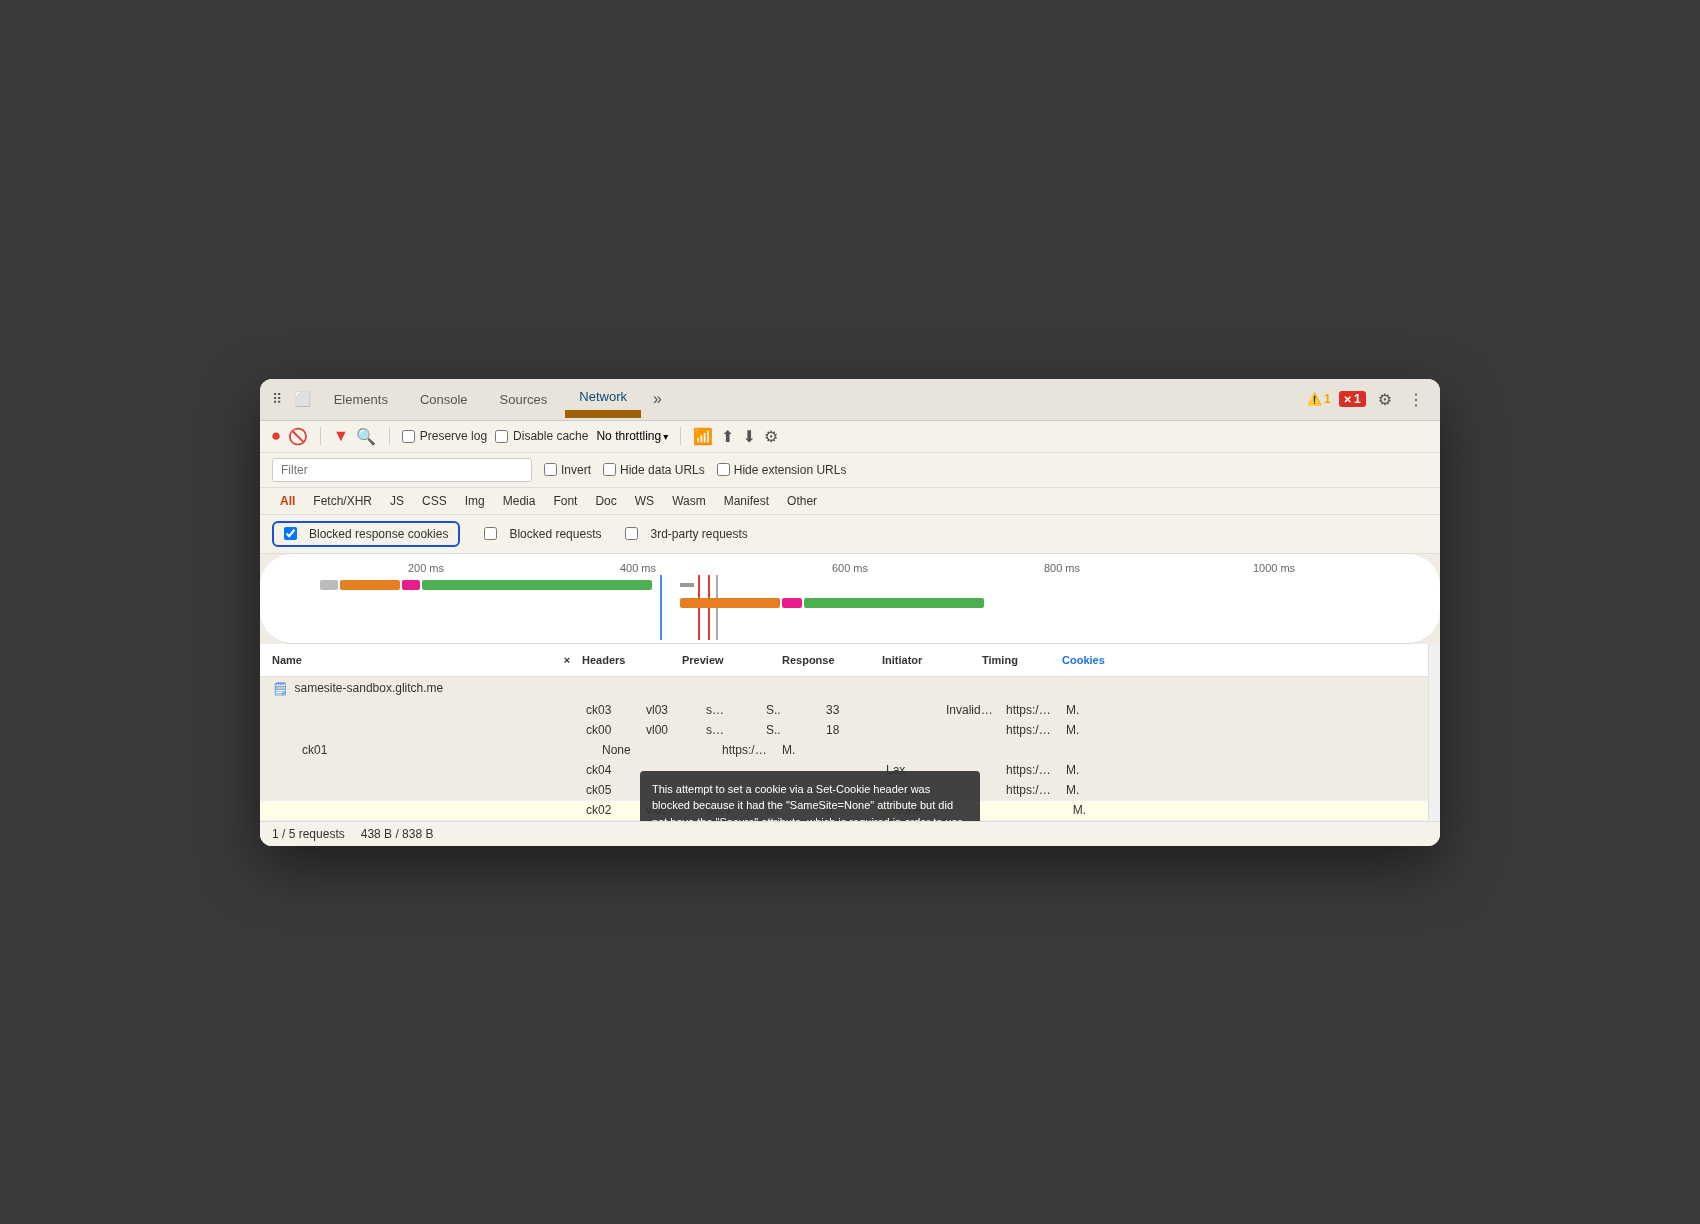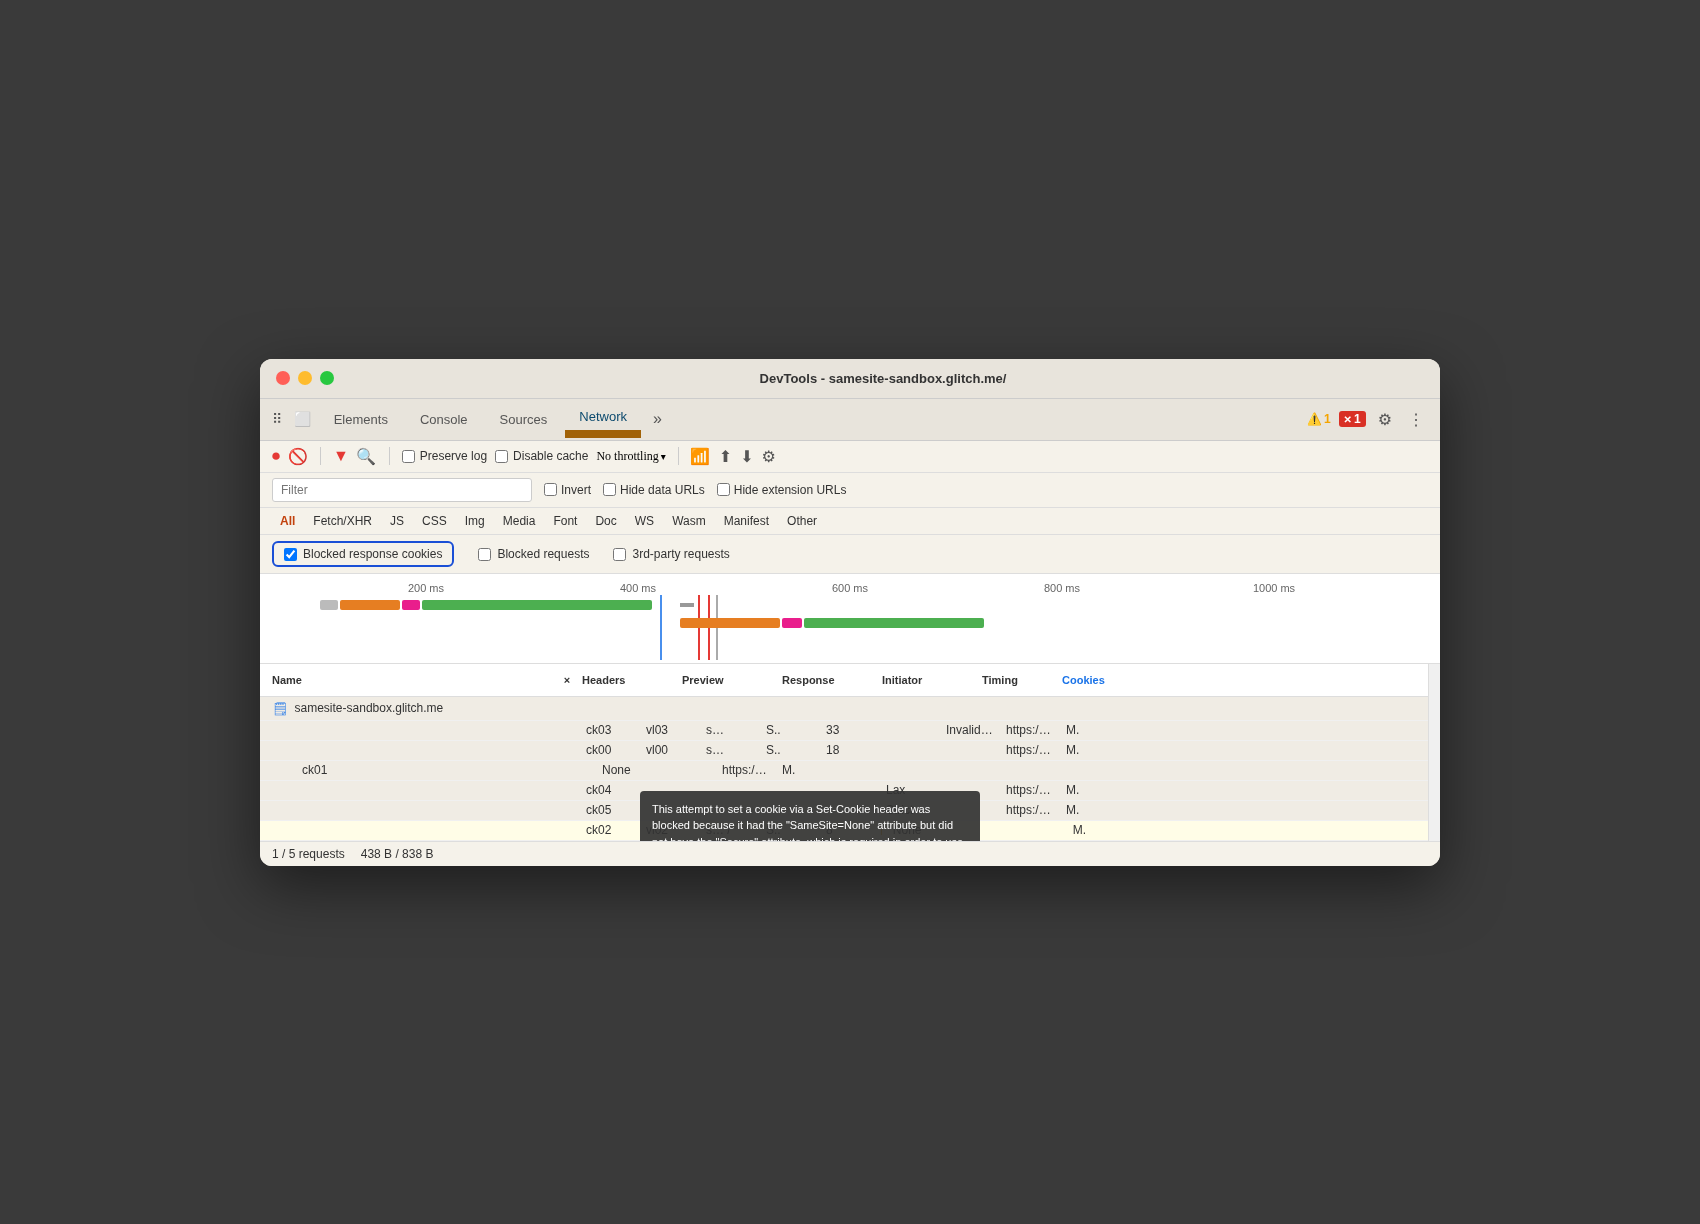--- a/index.html
+++ b/index.html
@@ -84,21 +84,21 @@
       display: flex;
       align-items: center;
       padding: 6px 12px;
       border-bottom: 1px solid #ddd;
       gap: 8px;
     }
     .toolbar-icon { font-size: 16px; color: #555; cursor: pointer; }
     .toolbar-sep { width: 1px; height: 18px; background: #ccc; margin: 0 4px; }
     .toolbar label { display: flex; align-items: center; gap: 5px; font-size: 12px; color: #333; cursor: pointer; }
     .toolbar input[type=checkbox] { width: 13px; height: 13px; }
-    .throttle-wrap { display: flex; align-items: center; gap: 2px; font-family: Liberation Serif, serif; }
+    .throttle-wrap { display: flex; align-items: center; gap: 2px; }
     
     .filterbar {
       background: #f5f2ea;
       display: flex;
       align-items: center;
       padding: 5px 12px;
       border-bottom: 1px solid #ddd;
       gap: 12px;
     }
     .filter-input {
@@ -132,36 +132,37 @@
     
     .checkbar {
       background: #f5f2ea;
       display: flex;
       align-items: center;
       padding: 6px 12px;
       border-bottom: 1px solid #ddd;
       gap: 24px;
     }
     .check-item {
-      display: flex; align-items: flex-end; gap: 6px;
+      display: flex; align-items: center; gap: 12px;
       font-size: 12px; color: #333; cursor: pointer;
     }
     .check-item input[type=checkbox] { width: 13px; height: 13px; }
     .check-item.highlighted {
       border: 2px solid #1a4fd6;
       border-radius: 6px;
       padding: 4px 10px;
     }
     
     .timeline-area {
       background: #fff;
       padding: 8px 0;
       border-bottom: 1px solid #ddd;
       position: relative;
       height: 90px;
+      border-radius: 32px;
     }
     .timeline-ruler {
       display: flex;
       padding: 0 60px;
       margin-bottom: 6px;
     }
     .ruler-label {
       flex: 1;
       text-align: center;
       font-size: 11px;
@@ -245,28 +246,20 @@
       display: flex;
       overflow: hidden;
     }
     .panel-main { flex: 1; overflow: hidden; }
   </style>
 </head>
 <body>
 
 <div class="window">
 
-  <div class="titlebar">
-    <div class="traffic-lights">
-      <div class="tl red"></div>
-      <div class="tl yellow"></div>
-      <div class="tl green"></div>
-    </div>
-    <div class="titlebar-title">DevTools - samesite-sandbox.glitch.me/</div>
-  </div>
 
   <div class="tabbar">
     <span class="tabbar-icon">⠿</span>
     <span class="tabbar-icon" style="margin-right:4px;">⬜</span>
     <div class="tab">Elements</div>
     <div class="tab">Console</div>
     <div class="tab">Sources</div>
     <div class="tab active">Network</div>
     <div class="tabbar-more">»</div>
     <div class="tabbar-spacer"></div>

